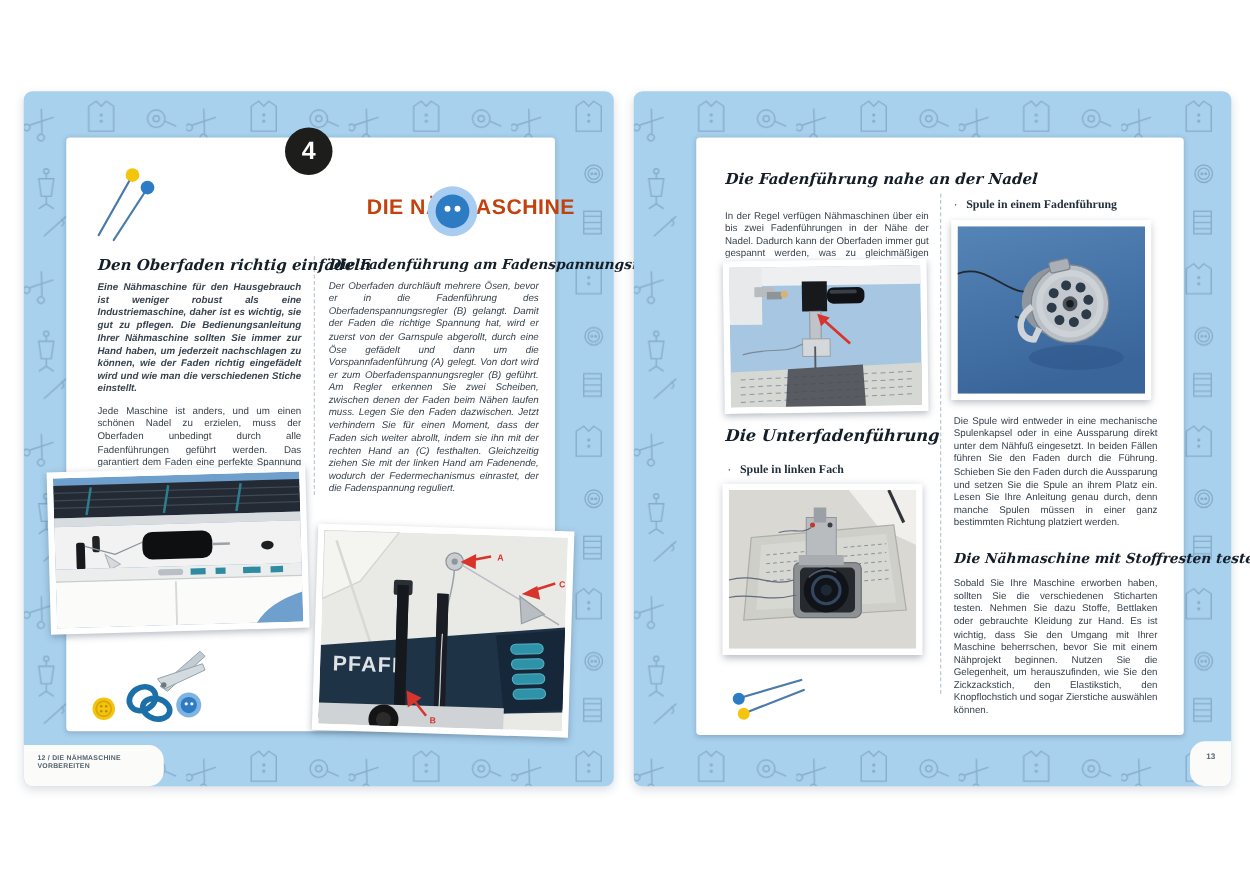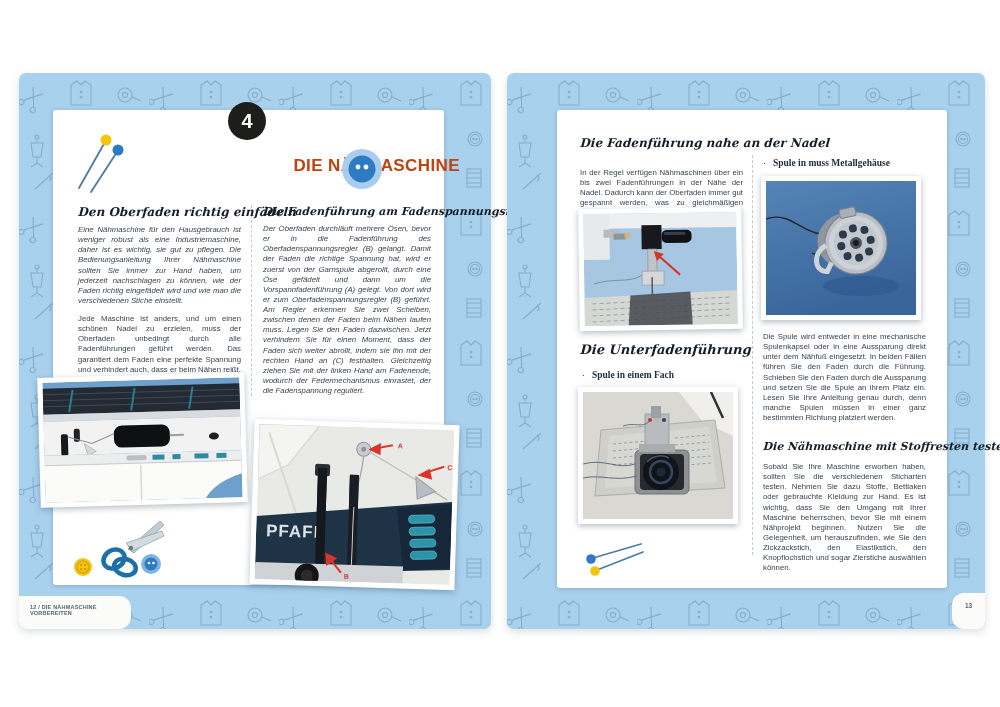--- a/index.html
+++ b/index.html
@@ -14,21 +14,21 @@
 
   .badge{position:absolute;left:175px;top:-8px;width:38px;height:38px;border-radius:50%;background:#1d1d1b;color:#fff;
          font-weight:bold;font-size:20px;display:flex;align-items:center;justify-content:center;}
   .title{position:absolute;left:16px;top:46px;width:100%;text-align:right;color:#c2410c;font-weight:800;
          font-size:17px;line-height:1.2;letter-spacing:.4px;}
   .icon-abs{position:absolute;}
 
   .script{font-family:"DejaVu Serif",serif;font-style:italic;font-weight:700;font-size:12px;color:#141e28;
           white-space:nowrap;transform:skewX(-4deg);transform-origin:left bottom;}
   .body-txt{font-size:7.8px;line-height:1.3;color:#38434e;text-align:justify;}
-  .body-txt.it{font-style:italic;}
+  .body-txt.it{font-style:italic;font-weight:bold;}
   .bullet-row{display:flex;align-items:baseline;gap:7px;}
   .bullet-dot{color:#232f3b;font-size:9px;}
   .bullet-label{font-family:"Liberation Serif",serif;font-weight:700;font-size:9.5px;color:#232f3b;}
 
   .cols{position:absolute;left:25px;top:95px;width:341px;display:flex;}
   .col1L{width:163px;padding-right:10px;}
   .col2L{width:168px;padding-left:11px;border-left:1px dashed #bfc9d2;}
   .mt6{margin-top:6px;font-style:italic;} .mt8{margin-top:8px;}
 
   .photo{position:absolute;background:#fff;padding:5px;box-shadow:0 2px 6px rgba(40,60,80,.35);}
@@ -317,21 +317,21 @@
         <path d="M46,82 L106,79 L108,112 L44,112 Z" fill="#42474e" opacity="0.85"></path>
         <path d="M10,70 C30,64 44,70 58,62" stroke="#7c8896" stroke-width="0.9" fill="none"></path>
         <line x1="96" y1="62" x2="74" y2="42" stroke="#d9342b" stroke-width="2.2"></line>
         <polygon points="70,38 73,48 80,41" fill="#d9342b"></polygon>
       </svg>
     </div>
 
     <div class="abs script" style="left:23px;top:232px;font-size:13px;">Die Unterfadenführung</div>
     <div class="abs bullet-row" style="left:25px;top:260px;">
       <span class="bullet-dot">·</span>
-      <span class="bullet-label">Spule in einem Fach</span>
+      <span class="bullet-label">Spule in linken Fach</span>
     </div>
 
     <div class="photo" style="left:21px;top:277px;">
       <svg width="150" height="127" viewBox="0 0 150 127">
         <rect width="150" height="127" fill="#d9d8d3"></rect>
         <path d="M96,0 L150,0 L150,44 L120,30 Z" fill="#f0efec"></path>
         <path d="M128,0 L140,26" stroke="#2f343b" stroke-width="2.5" fill="none"></path>
         <polygon points="18,38 132,28 142,96 12,104" fill="#cfcfc9" stroke="#aeaea8"></polygon>
         <polygon points="26,44 126,35 134,90 22,96" fill="#d8d8d2"></polygon>
         <g stroke="#7a8696" stroke-width="0.7" stroke-dasharray="3 2.5">
@@ -366,21 +366,21 @@
       <g stroke="#4a7bab" stroke-width="1.8" stroke-linecap="round">
         <line x1="10" y1="16" x2="58" y2="2"></line>
         <line x1="14" y1="28" x2="60" y2="10"></line>
       </g>
       <circle cx="8" cy="17" r="4.8" fill="#2d7cc3"></circle>
       <circle cx="12" cy="29" r="4.8" fill="#f5c50e"></circle>
     </svg>
 
     <div class="abs bullet-row" style="left:206px;top:48px;">
       <span class="bullet-dot">·</span>
-      <span class="bullet-label">Spule in muss Metallgehäuse</span>
+      <span class="bullet-label">Spule in einem Fadenführung</span>
     </div>
 
     <div class="photo" style="left:204px;top:66px;">
       <svg width="150" height="134" viewBox="0 0 150 134">
         <defs>
           <linearGradient id="bluebg" x1="0" y1="0" x2="0.3" y2="1">
             <stop offset="0" stop-color="#5584b6"></stop>
               <stop offset="1" stop-color="#39659b"></stop>
           </linearGradient>
         </defs>

